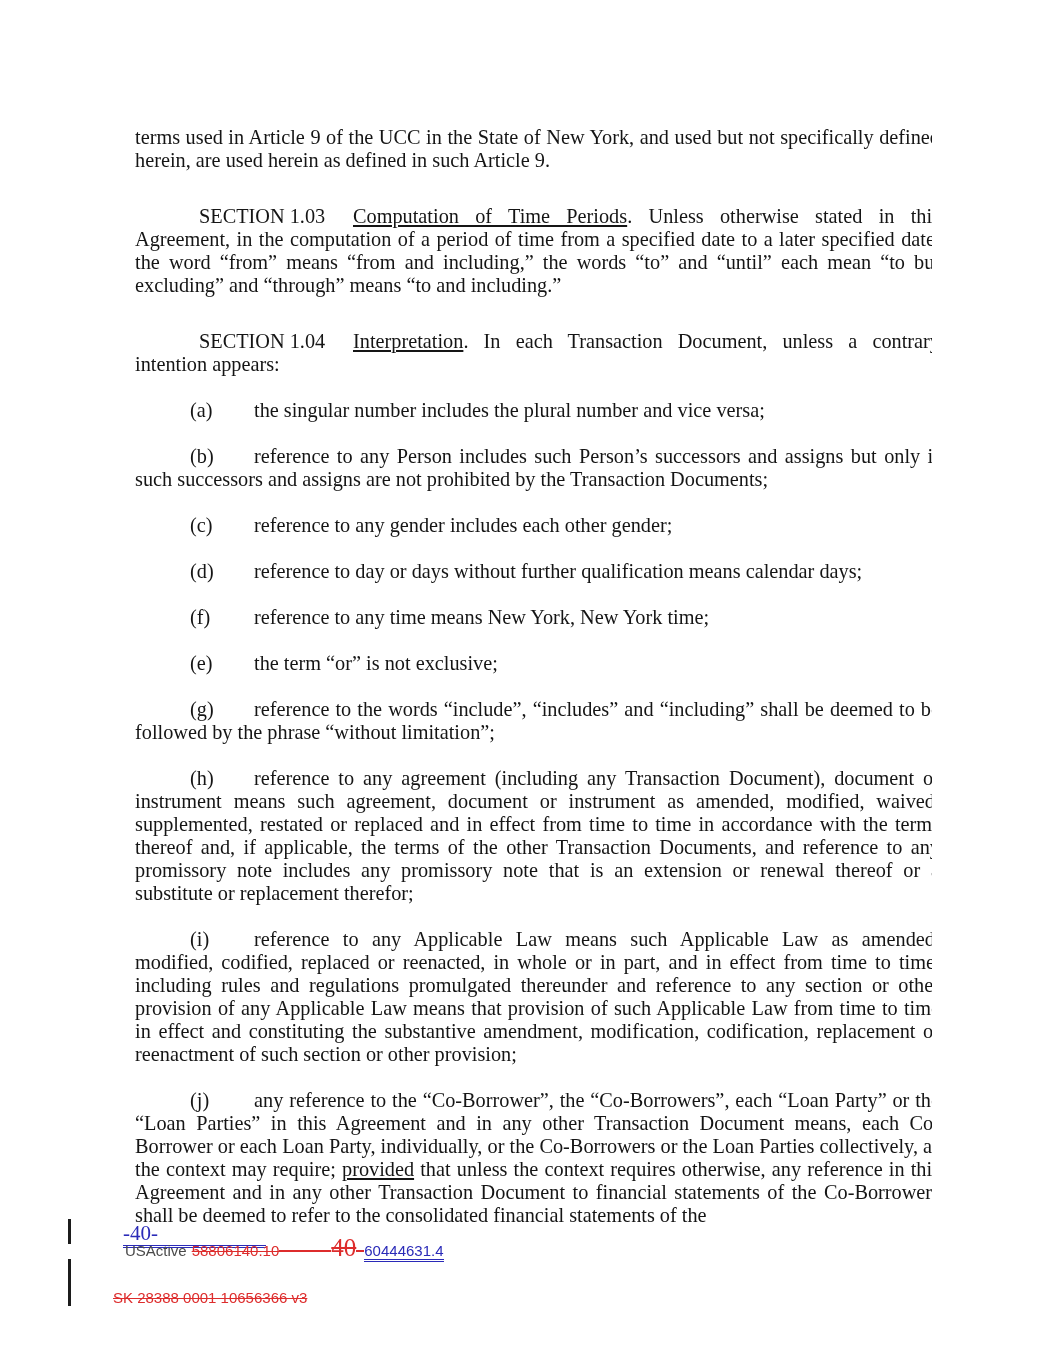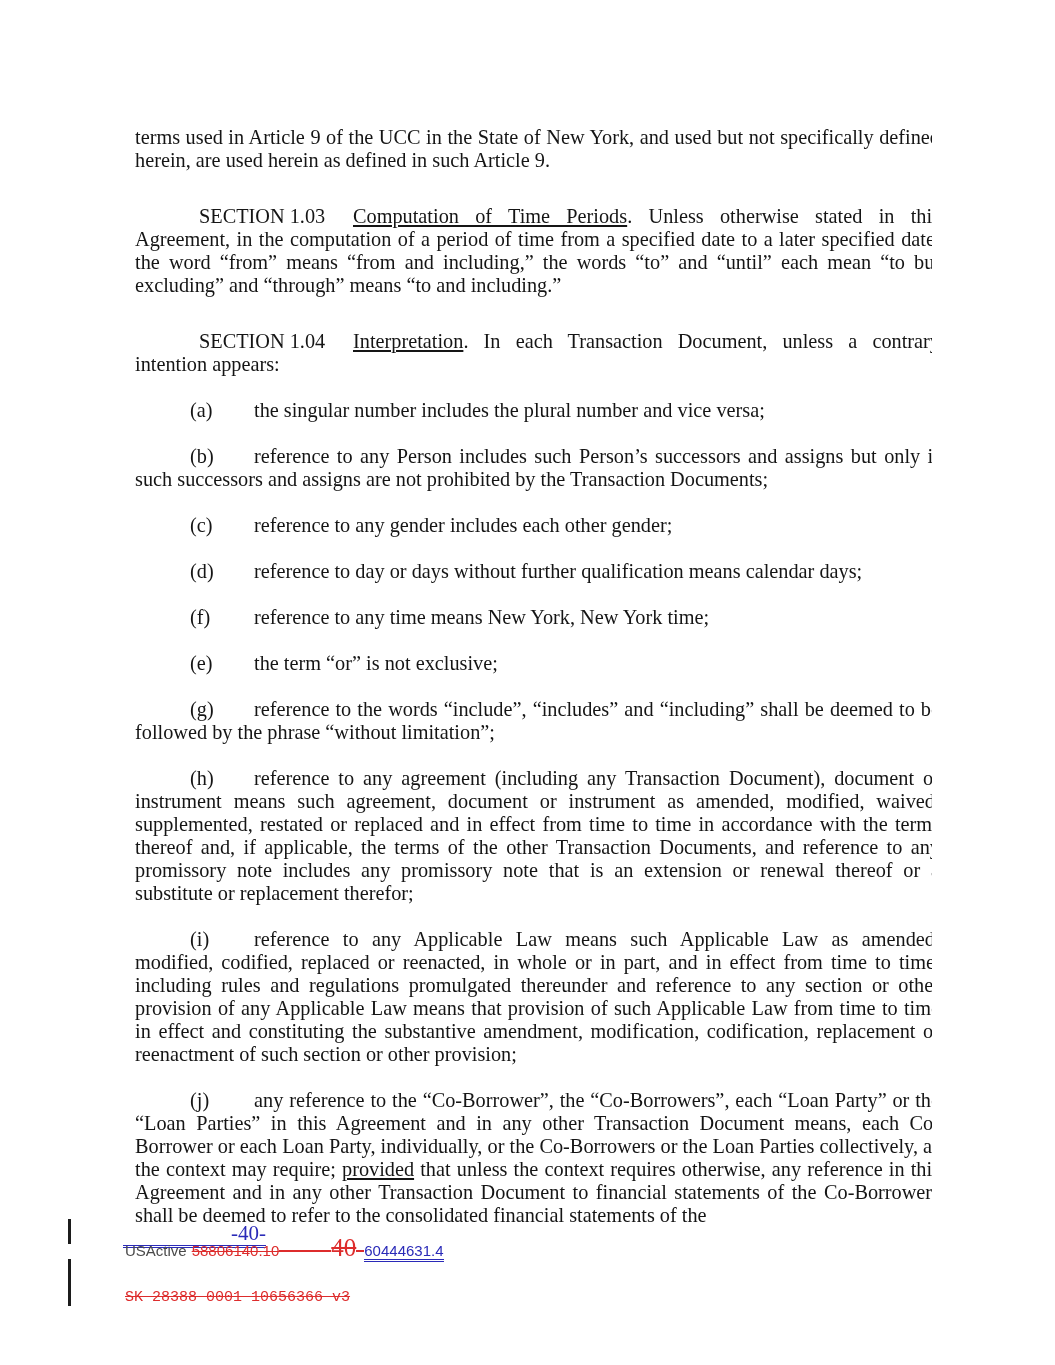--- a/index.html
+++ b/index.html
@@ -33,21 +33,20 @@
   .sec .label-box  { width: 154px; margin-top: 10px; }
   .item .label-box { width: 64px; }
   .u { text-decoration: underline; }
 
   
   .pageno-wrap {
     position: absolute;
     left: 123px;
     top: 1223px;
     width: 143px;
-    text-align: right;
     font-family: "Liberation Serif", serif;
     font-size: 21px;
     line-height: 21px;
     color: #2a2ab8;
     border-bottom: 3px double #2a2ab8;
     padding-bottom: 1px;
   }
 
   
   .docline {
@@ -83,23 +82,23 @@
     text-decoration: line-through;
     text-decoration-color: #dd2c2c;
   }
   .ins {
     color: #2a2ab8;
     border-bottom: 3px double #2a2ab8;
     padding-bottom: 0px;
   }
   .skline {
     position: absolute;
-    left: 125px;
+    left: 113px;
     top: 1289px;
-    font-family: Liberation Mono, monospace;
+    font-family: Liberation Sans, sans-serif;
     font-size: 15px;
     color: #dd2c2c;
     text-decoration: line-through;
     text-decoration-color: #dd2c2c;
     white-space: nowrap;
   }
 
   
   .change-bar {
     position: absolute;

